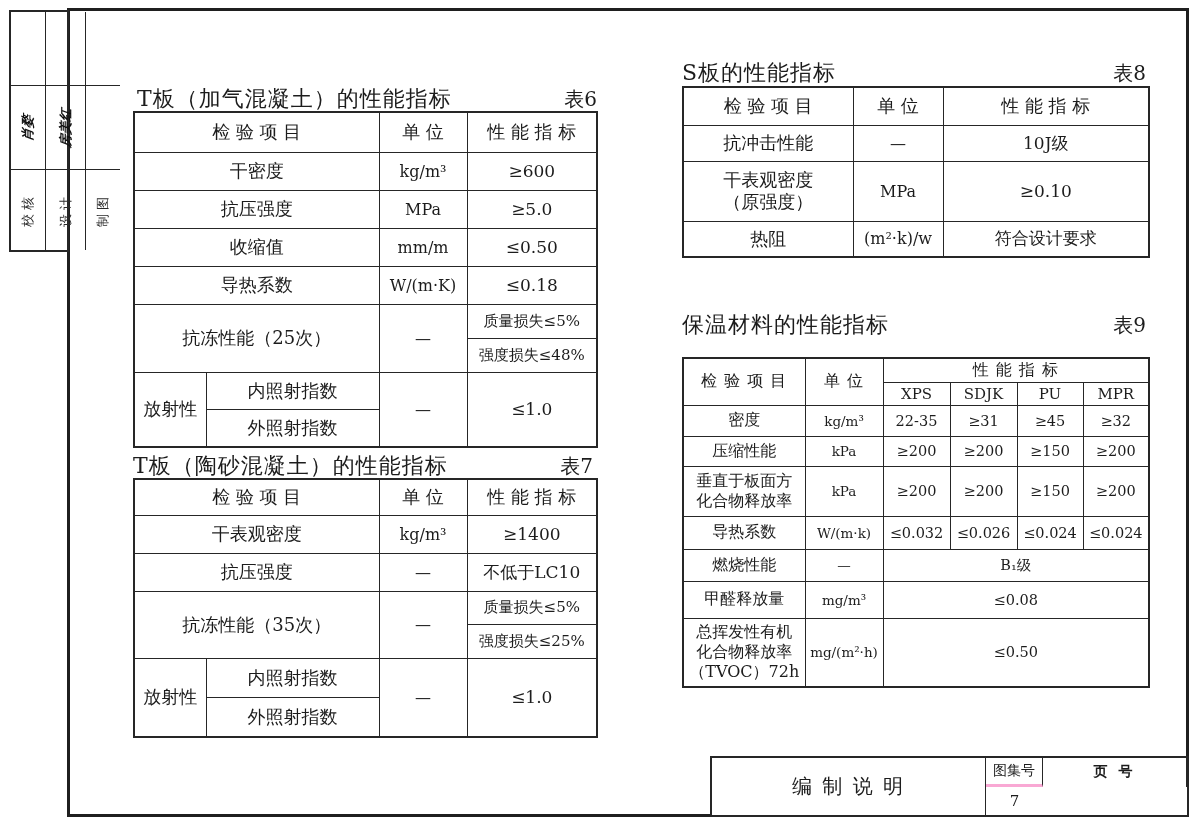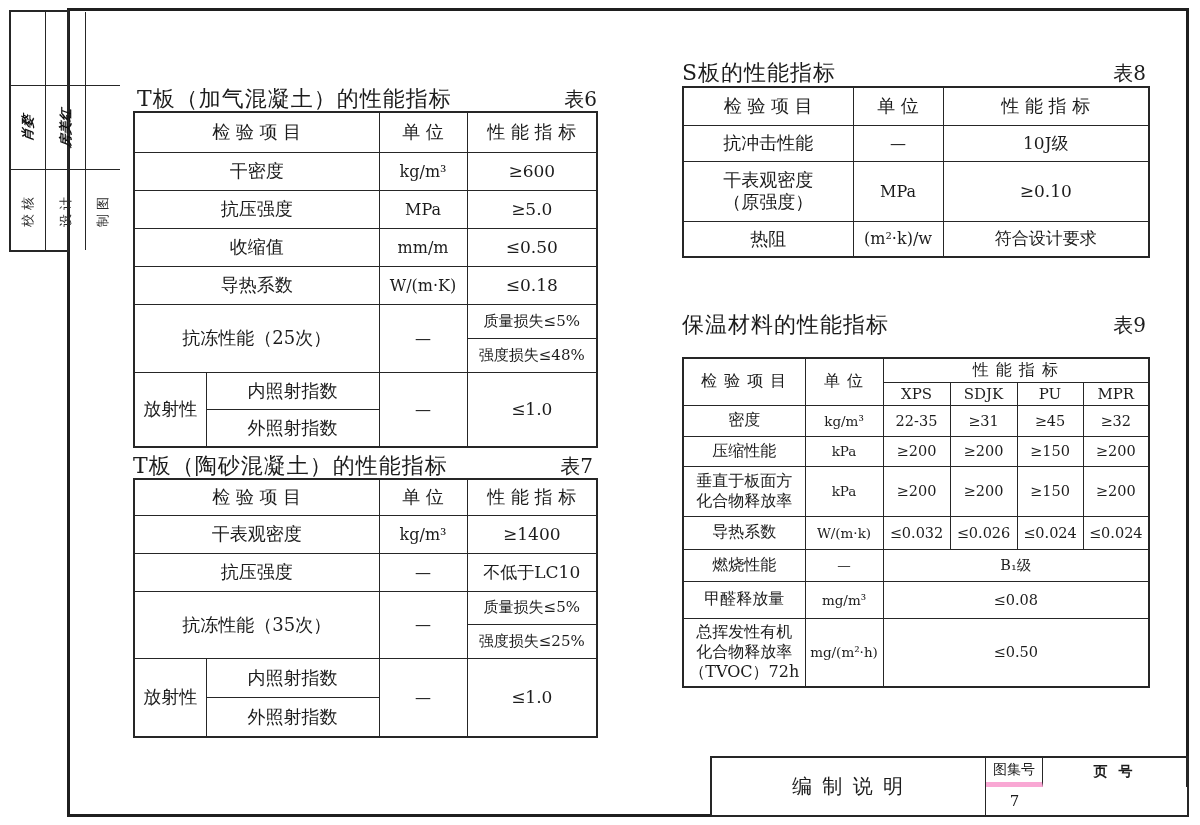--- a/index.html
+++ b/index.html
@@ -42,21 +42,21 @@
   .t9 .sub{font-size:15px;}
   .t9 .unit{font-size:13.5px;padding:0 1px;}
   .t9 .val{font-size:14.5px;padding:0 1px;}
   .line{display:block;line-height:1.25;}
   
   .tblock{position:absolute;left:710px;top:756px;width:479px;height:61px;border:2px solid #262626;
           box-sizing:border-box;display:grid;grid-template-columns:274px 57px 1fr;
           grid-template-rows:1fr 1fr;background:#fff;}
   .tblock .tcell{display:flex;align-items:center;justify-content:center;box-sizing:border-box;}
   .tb-name{grid-row:1/3;border-right:1px solid #262626;font-size:20px;letter-spacing:2px;}
-  .tb-al{border-right:1px solid #262626;border-bottom:5px solid #f9a8d4;font-size:14px;}
+  .tb-al{border-right:1px solid #262626;border-bottom:3px solid #f9a8d4;font-size:14px;}
   .tb-av{border-bottom:1px solid #262626;font-size:15px;letter-spacing:0.5px;}
   .tb-pl{border-right:1px solid #262626;font-size:14px;letter-spacing:3px;font-weight:bold;}
   .tb-pv{font-size:15px;}
 </style>
 </head>
 <body>
 
 <div class="page">
 
   <div class="frame"></div>

